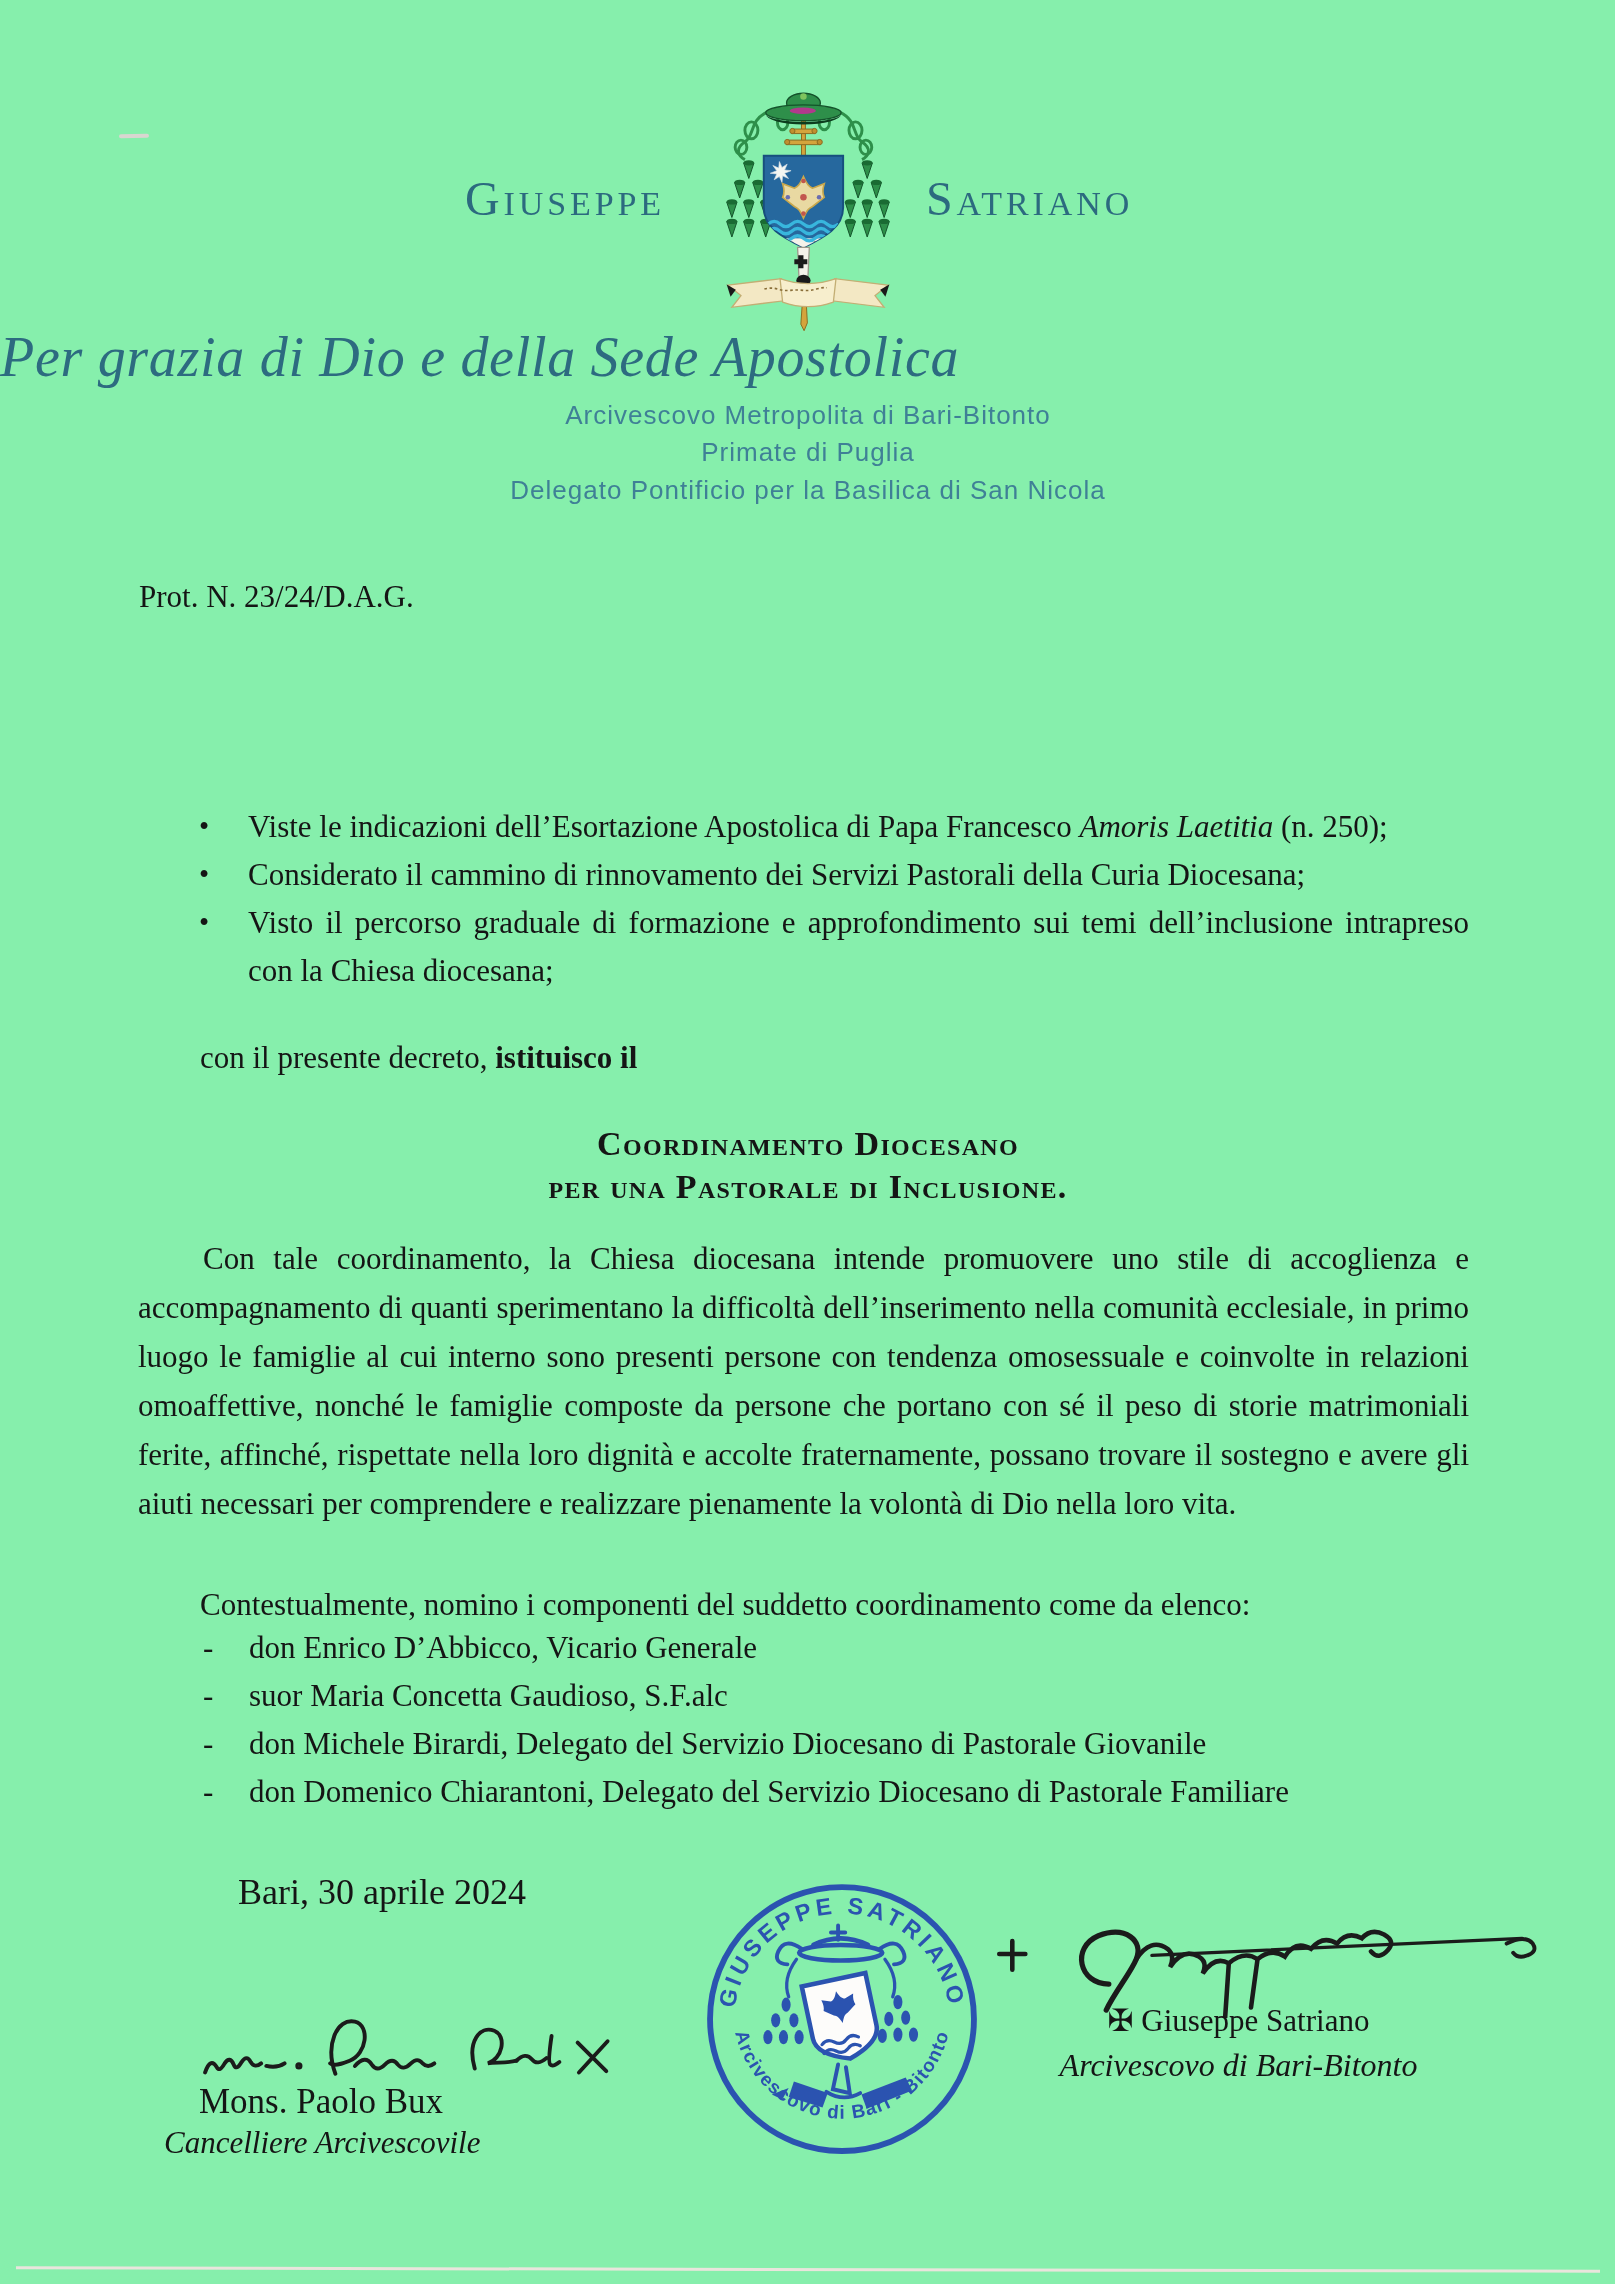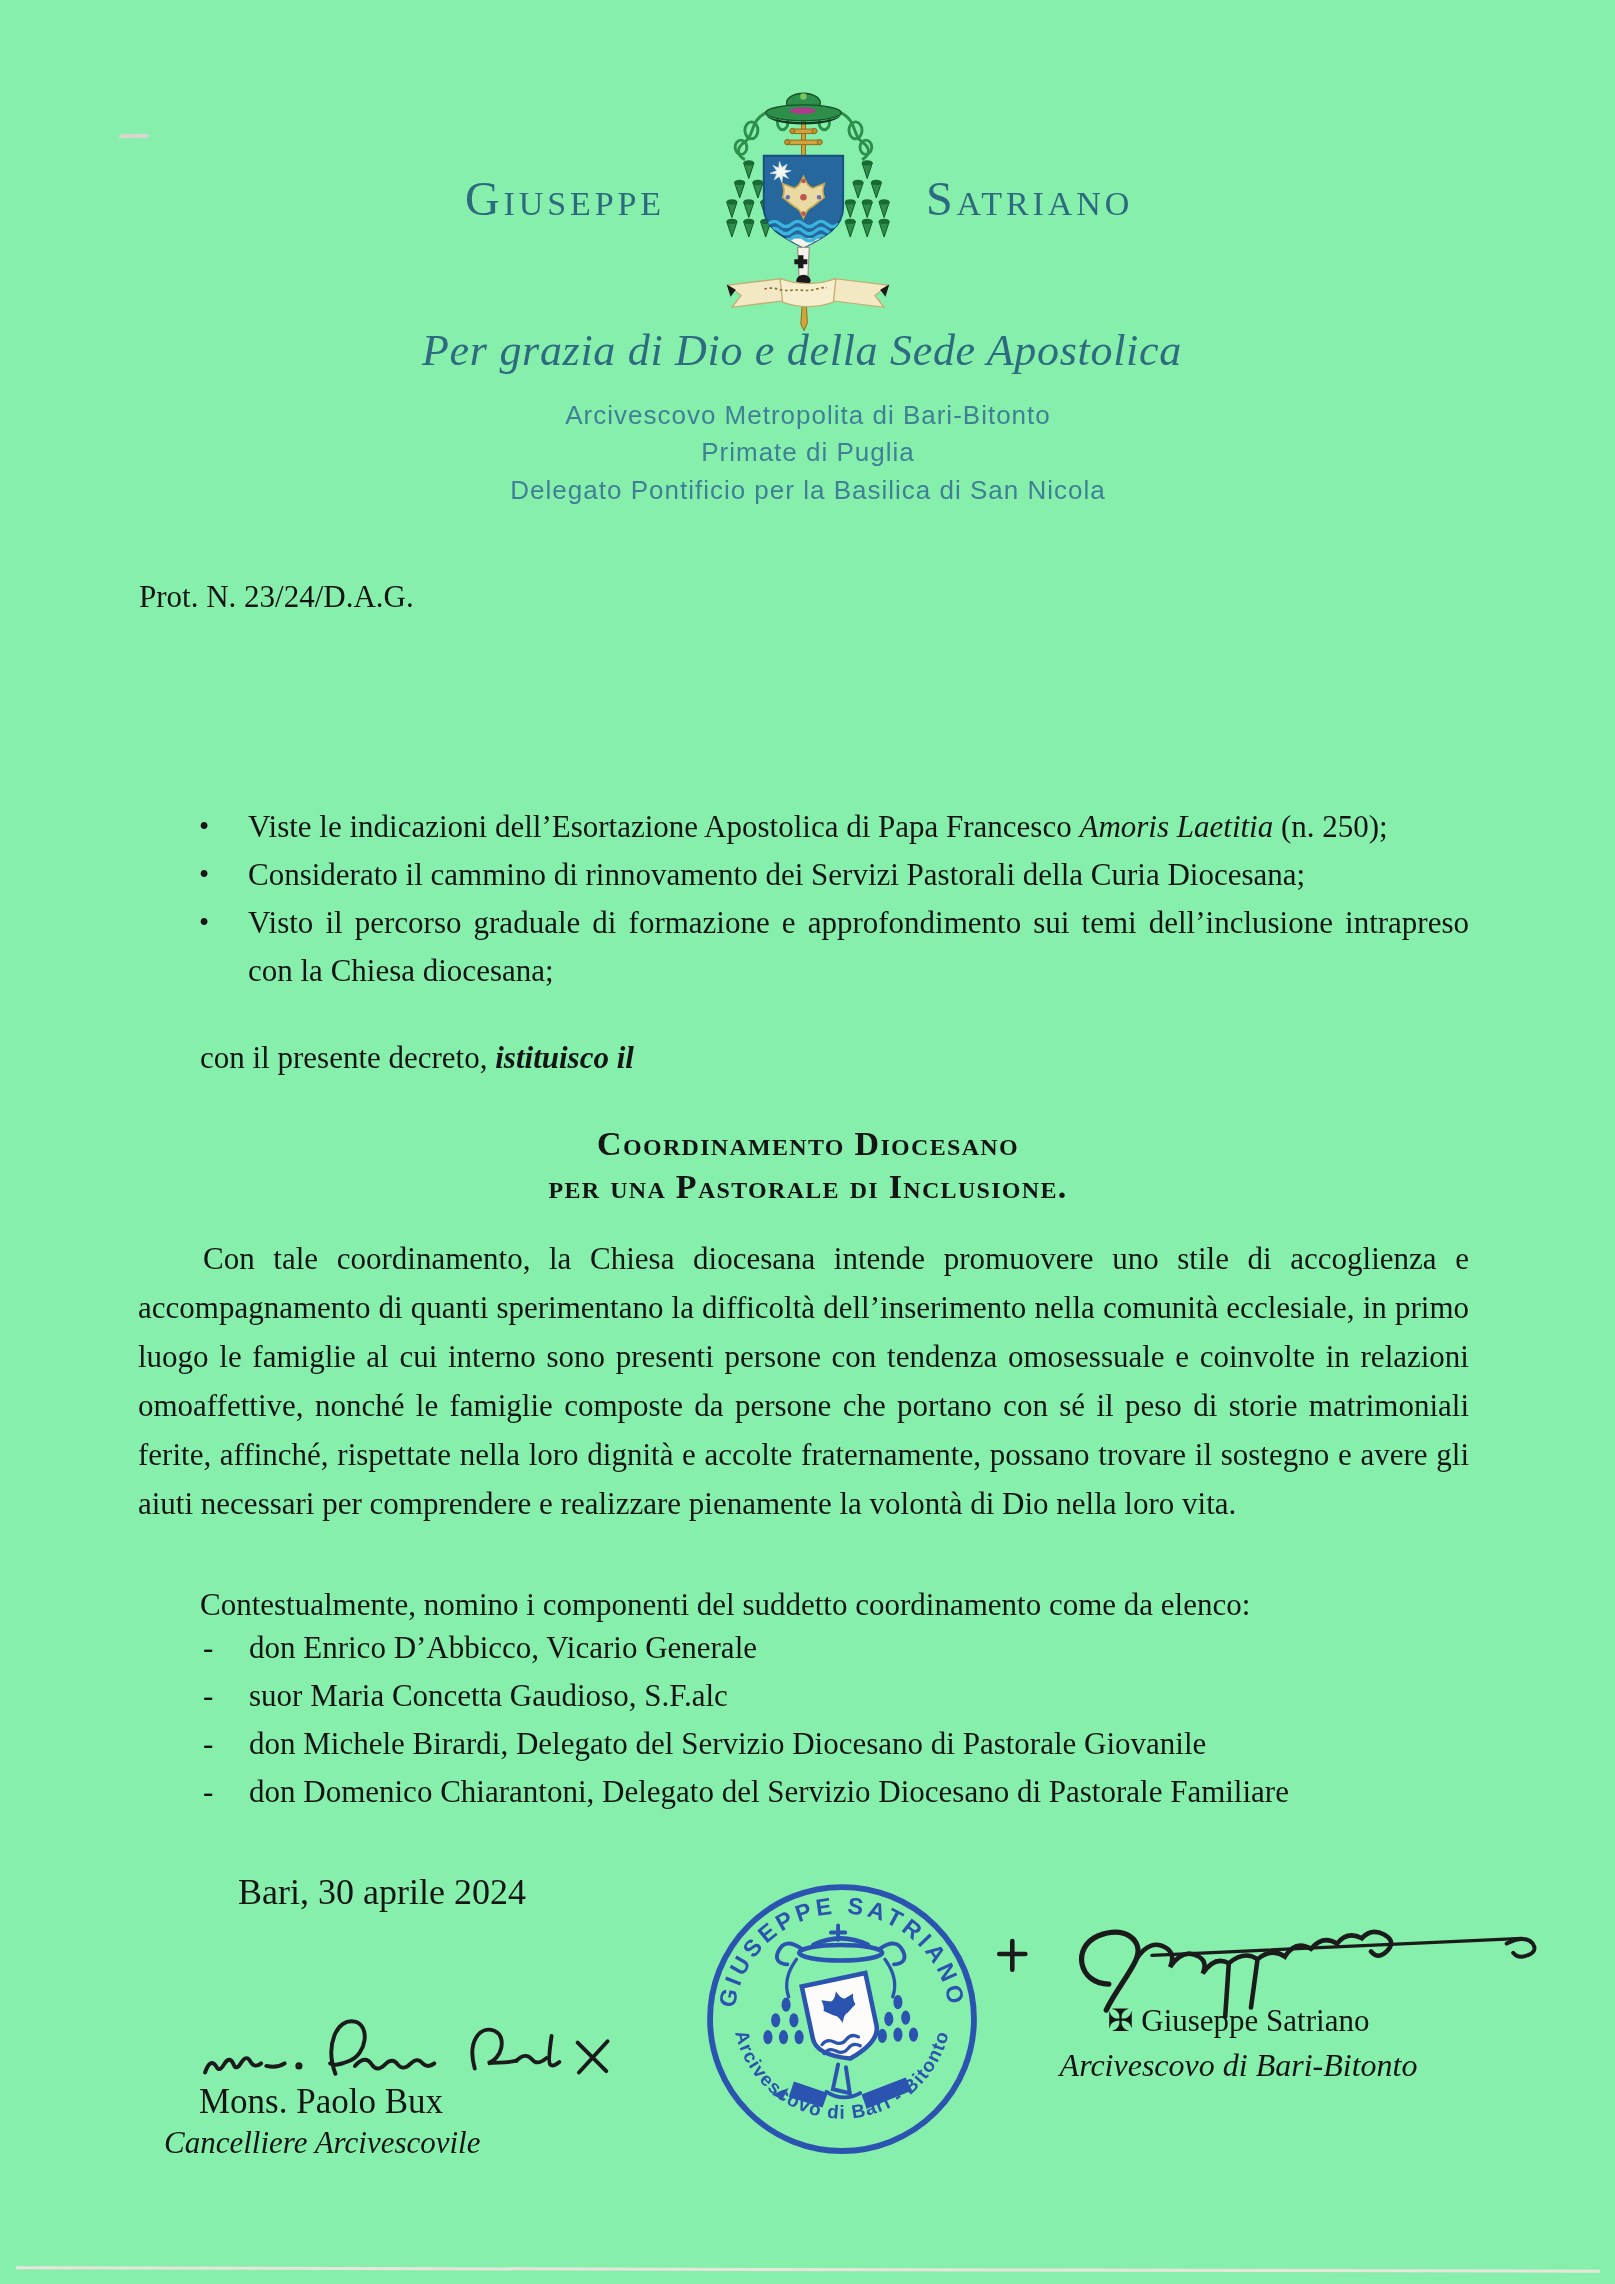--- a/index.html
+++ b/index.html
@@ -8,22 +8,22 @@
     background:#86efac;overflow:hidden;
     font-family:"Liberation Serif","DejaVu Serif",serif;color:#151515;
   }
   .abs{position:absolute;}
   
   .prelate-name{
     font-family:"Liberation Serif",serif;font-variant:small-caps;
     font-size:48px;letter-spacing:3.9px;color:#2c6a7f;white-space:nowrap;
   }
   .motto{
-    width:1604px;text-align:center;font-style:italic;
-    font-size:44px;color:#2d6b80;letter-spacing:0.7px;white-space:nowrap;
+    width:1604px;text-align:left;font-style:italic;
+    font-size:56px;color:#2d6b80;letter-spacing:0.7px;white-space:nowrap;
   }
   .subtitle{
     width:1616px;text-align:center;
     font-family:"Liberation Sans","DejaVu Sans",sans-serif;
     font-size:26px;color:#3f8096;letter-spacing:1px;white-space:nowrap;
   }
   
   .bodytext{font-size:31px;line-height:49px;}
   .block{left:138px;width:1331px;text-align:justify;}
   .indent1{text-indent:65px;}
@@ -31,21 +31,21 @@
   .protline{font-size:31px;white-space:nowrap;}
   .bullet-item{position:relative;padding-left:110px;line-height:48px;}
   .bullet-marker{position:absolute;left:61px;top:-1.3px;font-size:29px;}
   .member-item{position:relative;padding-left:111px;line-height:48px;text-align:left;}
   .dash-marker{position:absolute;left:65px;top:0;font-size:31px;}
   .decree-title{
     left:0;width:1616px;text-align:center;font-weight:bold;
     font-variant:small-caps;font-size:34px;letter-spacing:1.3px;white-space:nowrap;
   }
   .it{font-style:italic;}
-  .bold{font-weight:bold;font-style:italic;}
+  .bold{font-weight:bold;}
   .dateline{font-size:36px;white-space:nowrap;}
   .typed-sig-name{font-size:31px;white-space:nowrap;}
   .typed-sig-title{font-size:32px;font-style:italic;white-space:nowrap;}
   .center700{width:521px;text-align:center;}
   .artifact{background:#d9d6d0;border-radius:2px;}
   .scan-edge{left:15.6px;top:2268px;width:1584px;height:2.6px;background:#e9e5dc;transform:rotate(0.12deg);}
 </style>
 </head>
 <body>
 

